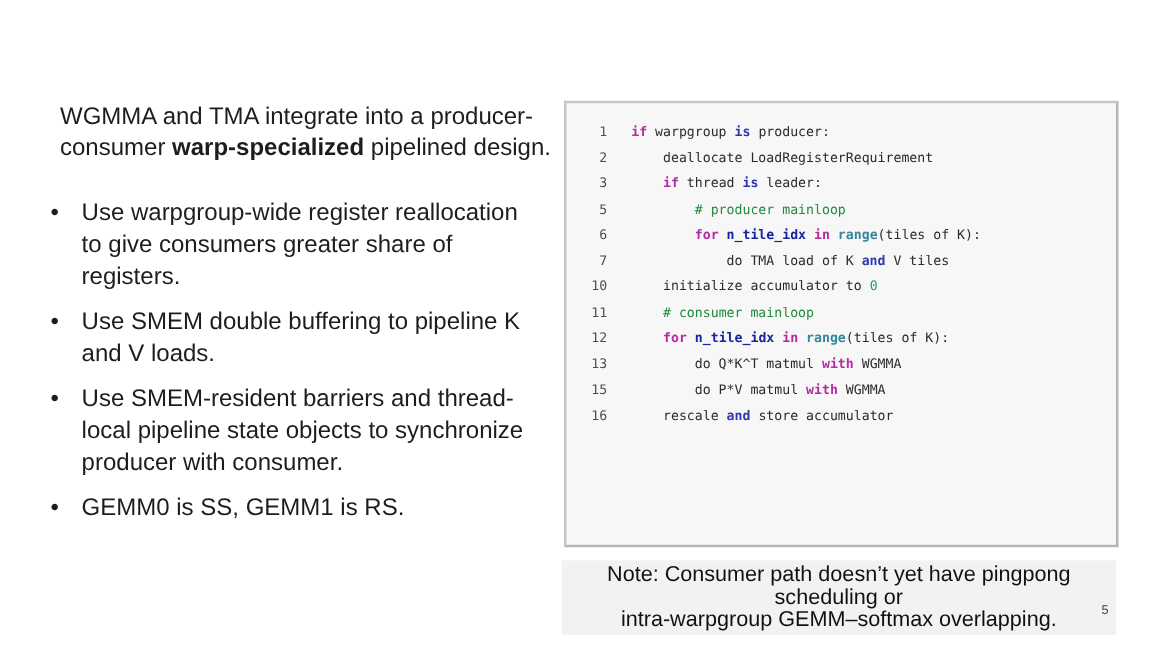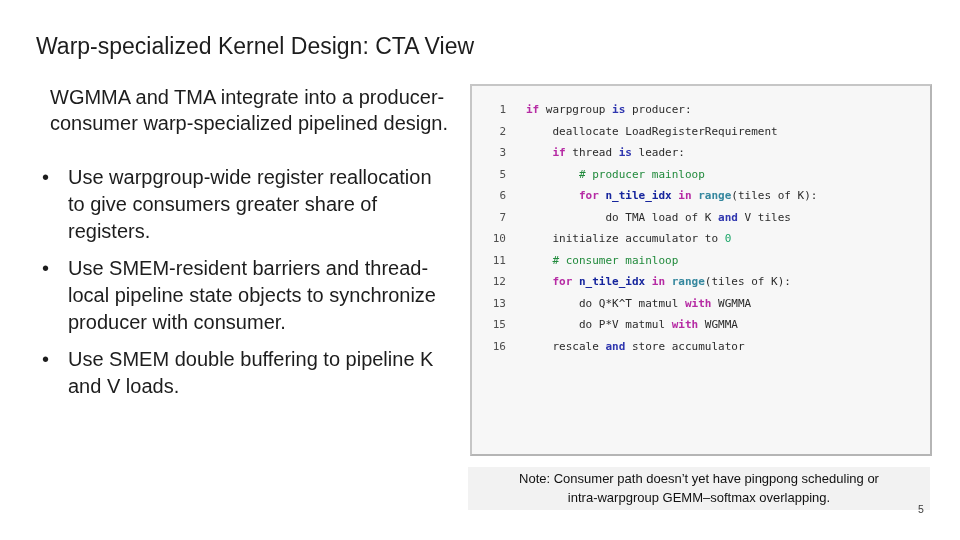--- a/index.html
+++ b/index.html
@@ -9,21 +9,21 @@
   }
   .slide { position:absolute; inset:0; }
 
   .title {
     position:absolute; left:36px; top:33px; font-size:23px; font-weight:400;
     color:#1d1d1d; white-space:nowrap;
   }
 
   .left-col { position:absolute; left:50px; top:84px; width:410px; }
   .intro { font-size:20px; line-height:26px; margin:0; }
-  .intro b { font-weight:400; }
+  .intro b { font-weight:700; }
 
   .bullets {
     list-style:none; margin:28px 14px 0 -8px; padding:0;
     font-size:20px; line-height:27px;
   }
   .bullets li { position:relative; padding-left:26px; margin-bottom:10px; }
   .bullets li::before {
     content:"\2022"; position:absolute; left:0; top:0; font-size:20px; color:#1d1d1d;
   }
 
@@ -43,40 +43,40 @@
   .tk { color:var(--c-keyword,#b62ba4); font-weight:bold; }
   .tb { color:var(--c-opword,#2f36af); font-weight:bold; }
   .tv { color:var(--c-variable,#16259d); font-weight:bold; }
   .tf { color:var(--c-function,#35879e);font-weight:bold; }
   .tc { color:var(--c-comment,#218a3c);margin-top:40px; }
   .tn { color:var(--c-number,#19a567); }
 
   .note-box {
     position:absolute; left:468px; top:467px; width:462px; box-sizing:border-box;
     background:var(--c-note-bg,#f2f2f2); text-align:center; color:#111111;
-    font-size:13px; line-height:19px; padding:2px 4px 3px;
+    font-size:18px; line-height:19px; padding:2px 4px 3px;
   }
 
   .page-number {
     position:absolute; left:918px; top:503px; font-size:10.5px; color:#3c3c3c;
   }
 </style>
 </head>
 <body>
 
 <div class="slide">
 
-  <div class="title">Warp-specialized Kernel Design: CTA View</div>
 
   <div class="left-col">
     <p class="intro"><span>WGMMA and TMA integrate into a producer-consumer </span><b>warp-specialized</b><span> pipelined design.</span></p>
     <ul class="bullets">
         <li>Use warpgroup-wide register reallocation to give consumers greater share of registers.</li>
+        <li>Use SMEM double buffering to pipeline K and V loads.</li>
         <li>Use SMEM-resident barriers and thread-local pipeline state objects to synchronize producer with consumer.</li>
-        <li>Use SMEM double buffering to pipeline K and V loads.</li>
+        <li>GEMM0 is SS, GEMM1 is RS.</li>
       </ul>
   </div>
 
   <div class="code-panel">
       <div class="code-line"><span class="ln">1</span><span class="tk">if</span><span class="tp"> warpgroup </span><span class="tb">is</span><span class="tp"> producer:</span></div>
       <div class="code-line"><span class="ln">2</span><span class="tp">    deallocate LoadRegisterRequirement</span></div>
       <div class="code-line"><span class="ln">3</span><span class="tp">    </span><span class="tk">if</span><span class="tp"> thread </span><span class="tb">is</span><span class="tp"> leader:</span></div>
       <div class="code-line"><span class="ln">5</span><span class="tp">        </span><span class="tc"># producer mainloop</span></div>
       <div class="code-line"><span class="ln">6</span><span class="tp">        </span><span class="tk">for</span><span class="tp"> </span><span class="tv">n_tile_idx</span><span class="tp"> </span><span class="tk">in</span><span class="tp"> </span><span class="tf">range</span><span class="tp">(tiles of K):</span></div>
       <div class="code-line"><span class="ln">7</span><span class="tp">            do TMA load of K </span><span class="tb">and</span><span class="tp"> V tiles</span></div>

